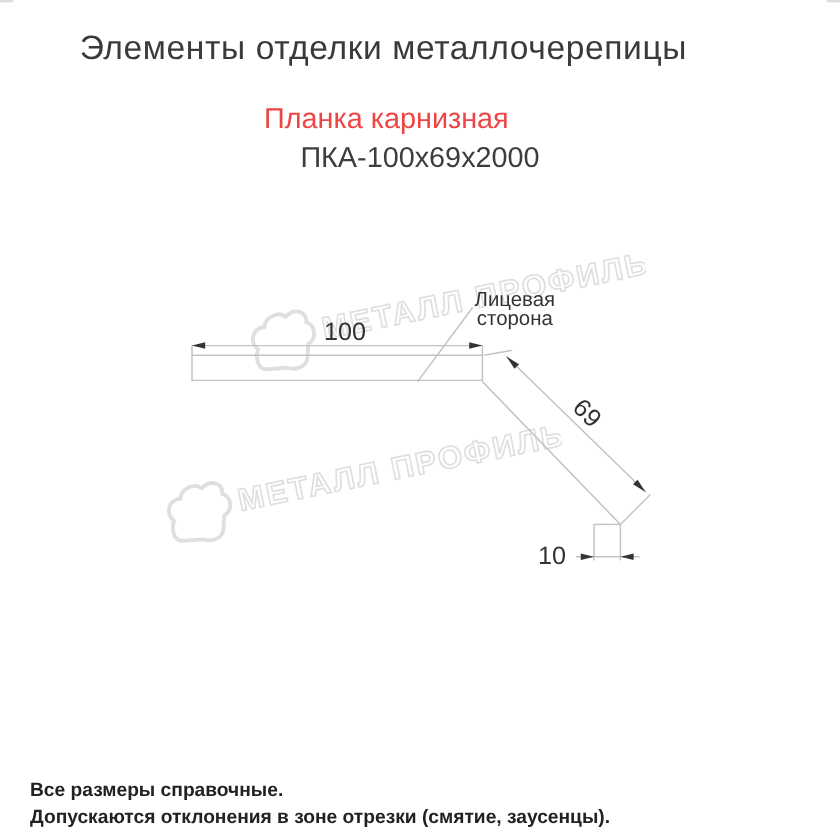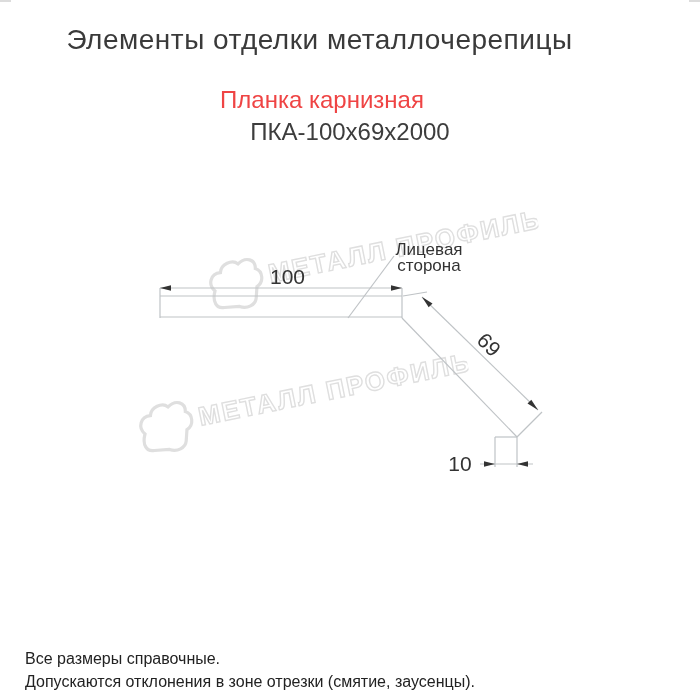--- a/index.html
+++ b/index.html
@@ -46,21 +46,21 @@
   .dim-69{left:467px;top:334px;transform:rotate(45deg);}
   .dim-10{left:438px;top:417px;margin-top:36px;}
   .face-label{
     position:absolute;z-index:3;left:394px;top:230px;width:70px;
     font-size:17px;line-height:16px;color:#333;text-align:center;margin-top:12px;
   }
 
   
   .footer{
     position:absolute;left:25px;top:647px;z-index:3;
-    font-size:16px;line-height:23px;color:#222;
+    font-size:16px;line-height:23px;color:#222;font-weight:bold;
   }
 </style>
 </head>
 <body>
 
 <div class="canvas">
 
   <div class="corner tl"></div>
   <div class="corner tr"></div>
 

